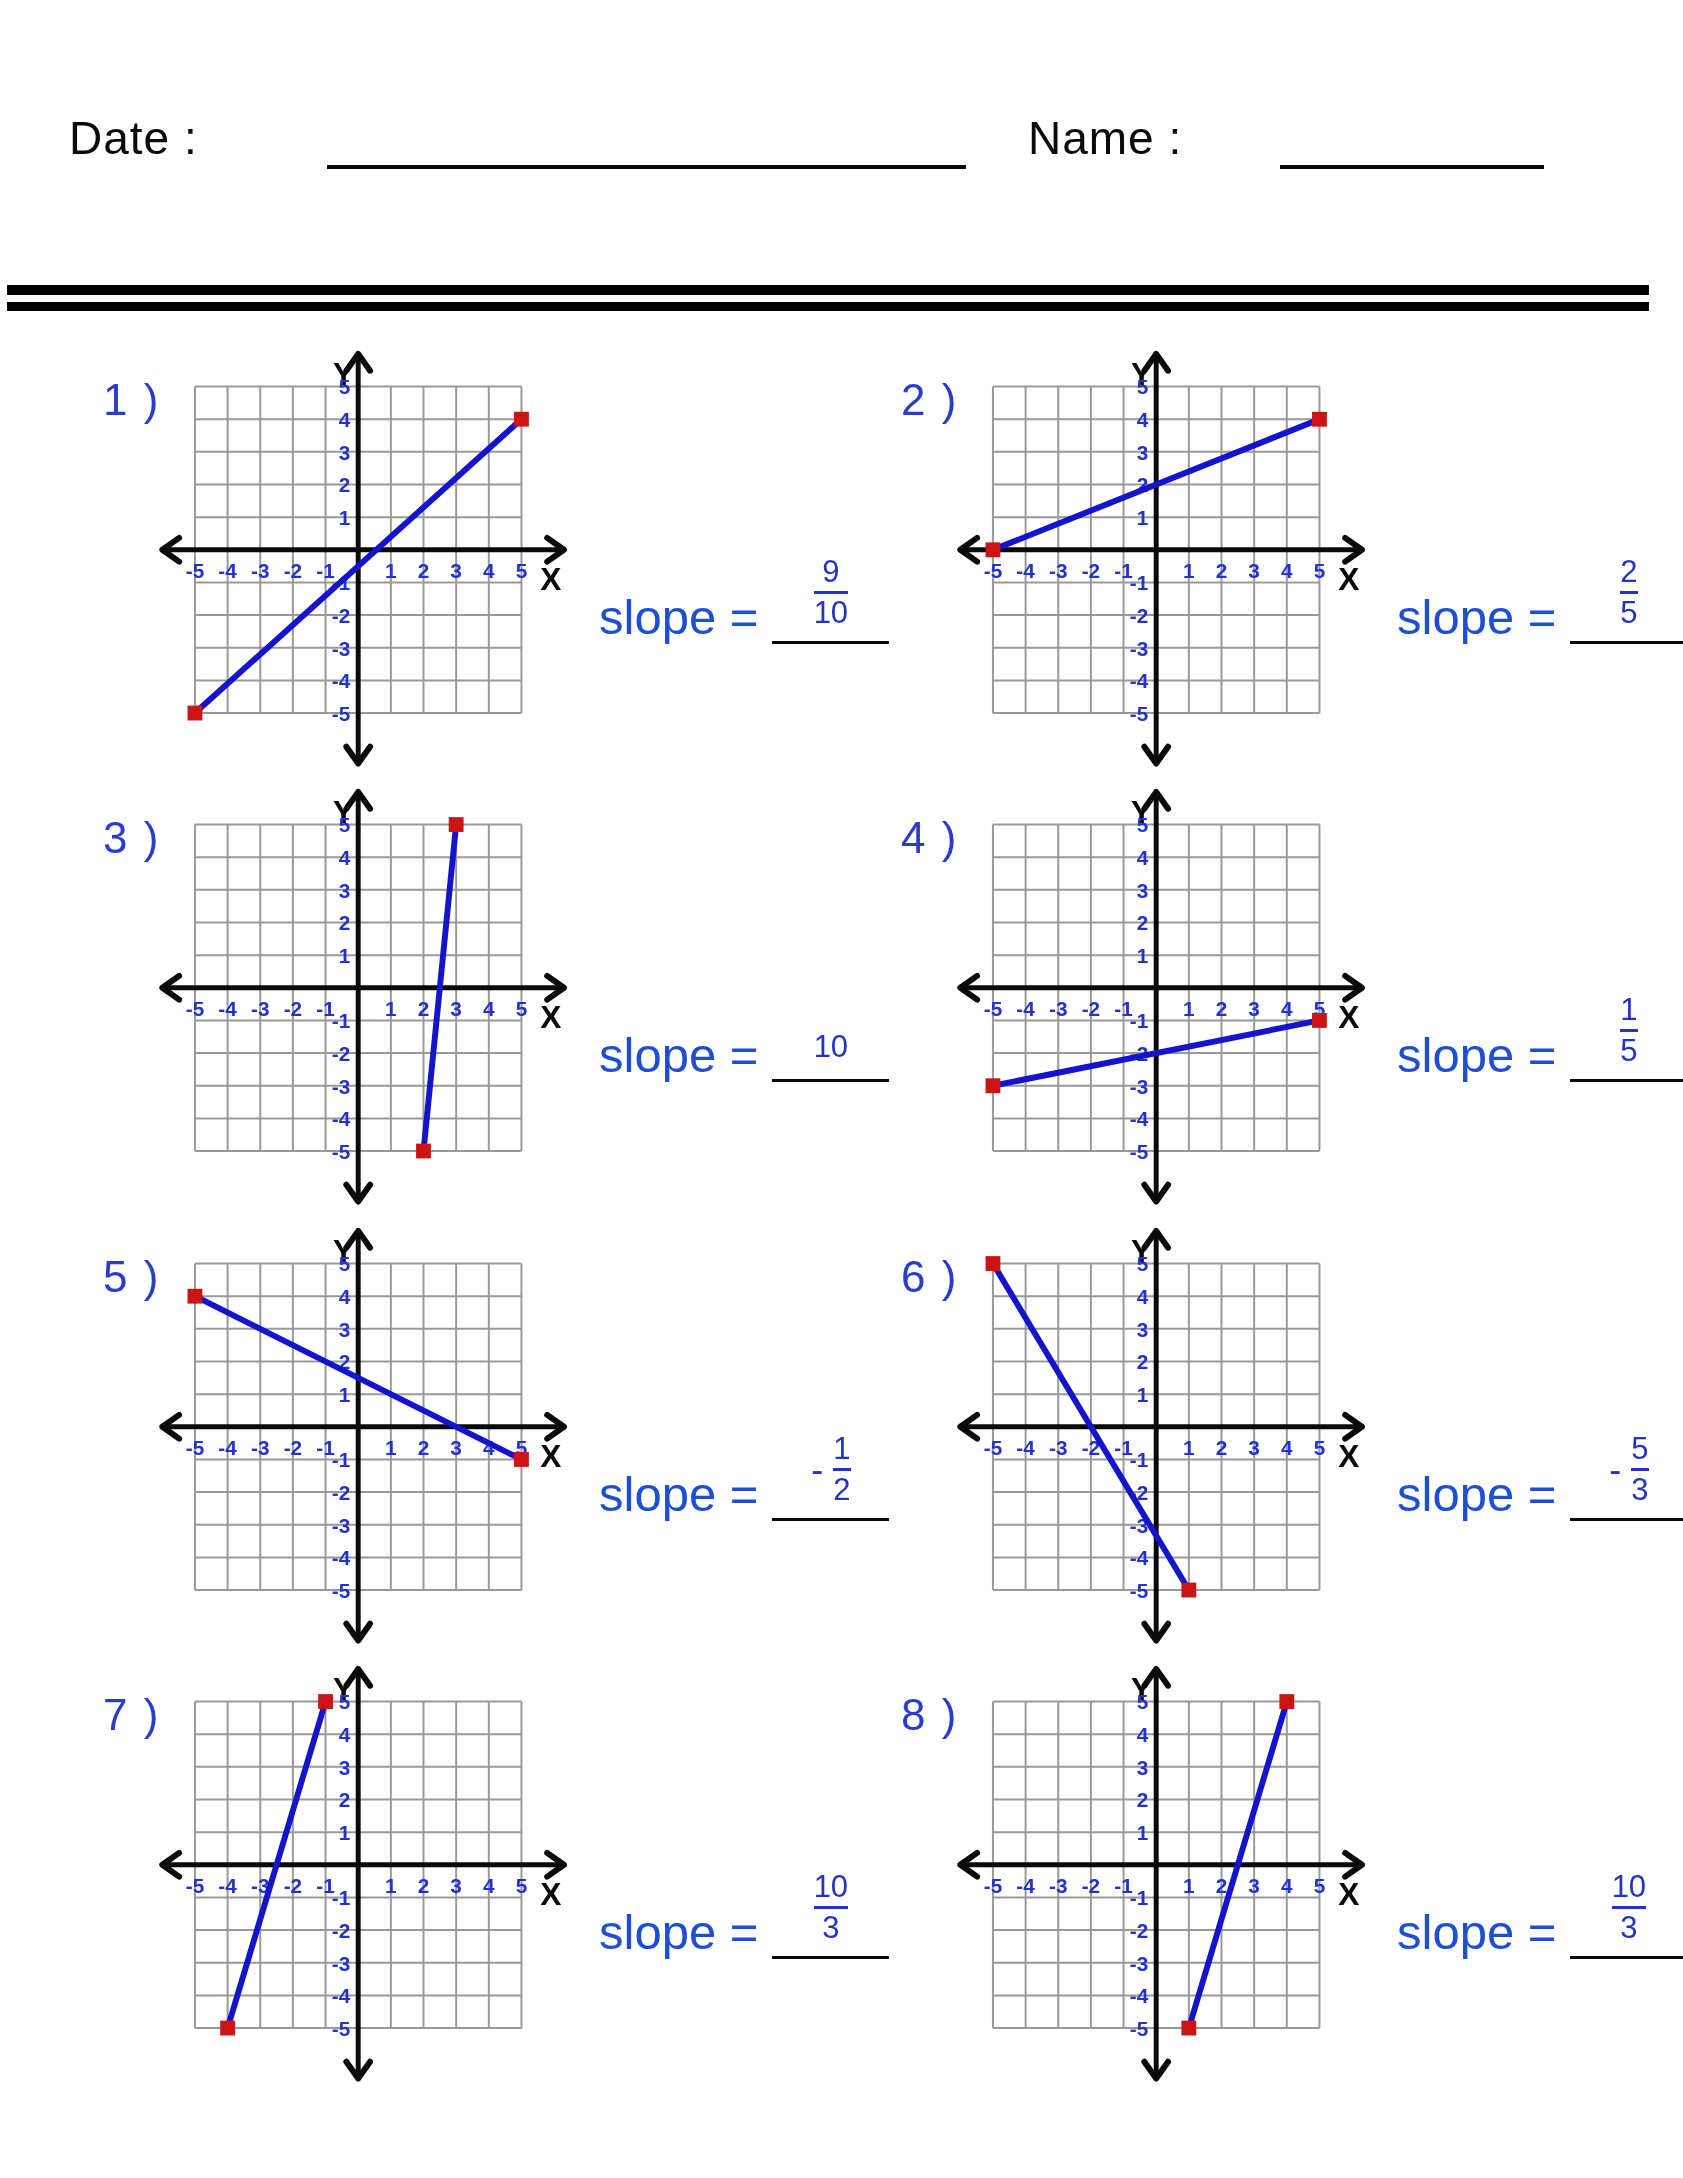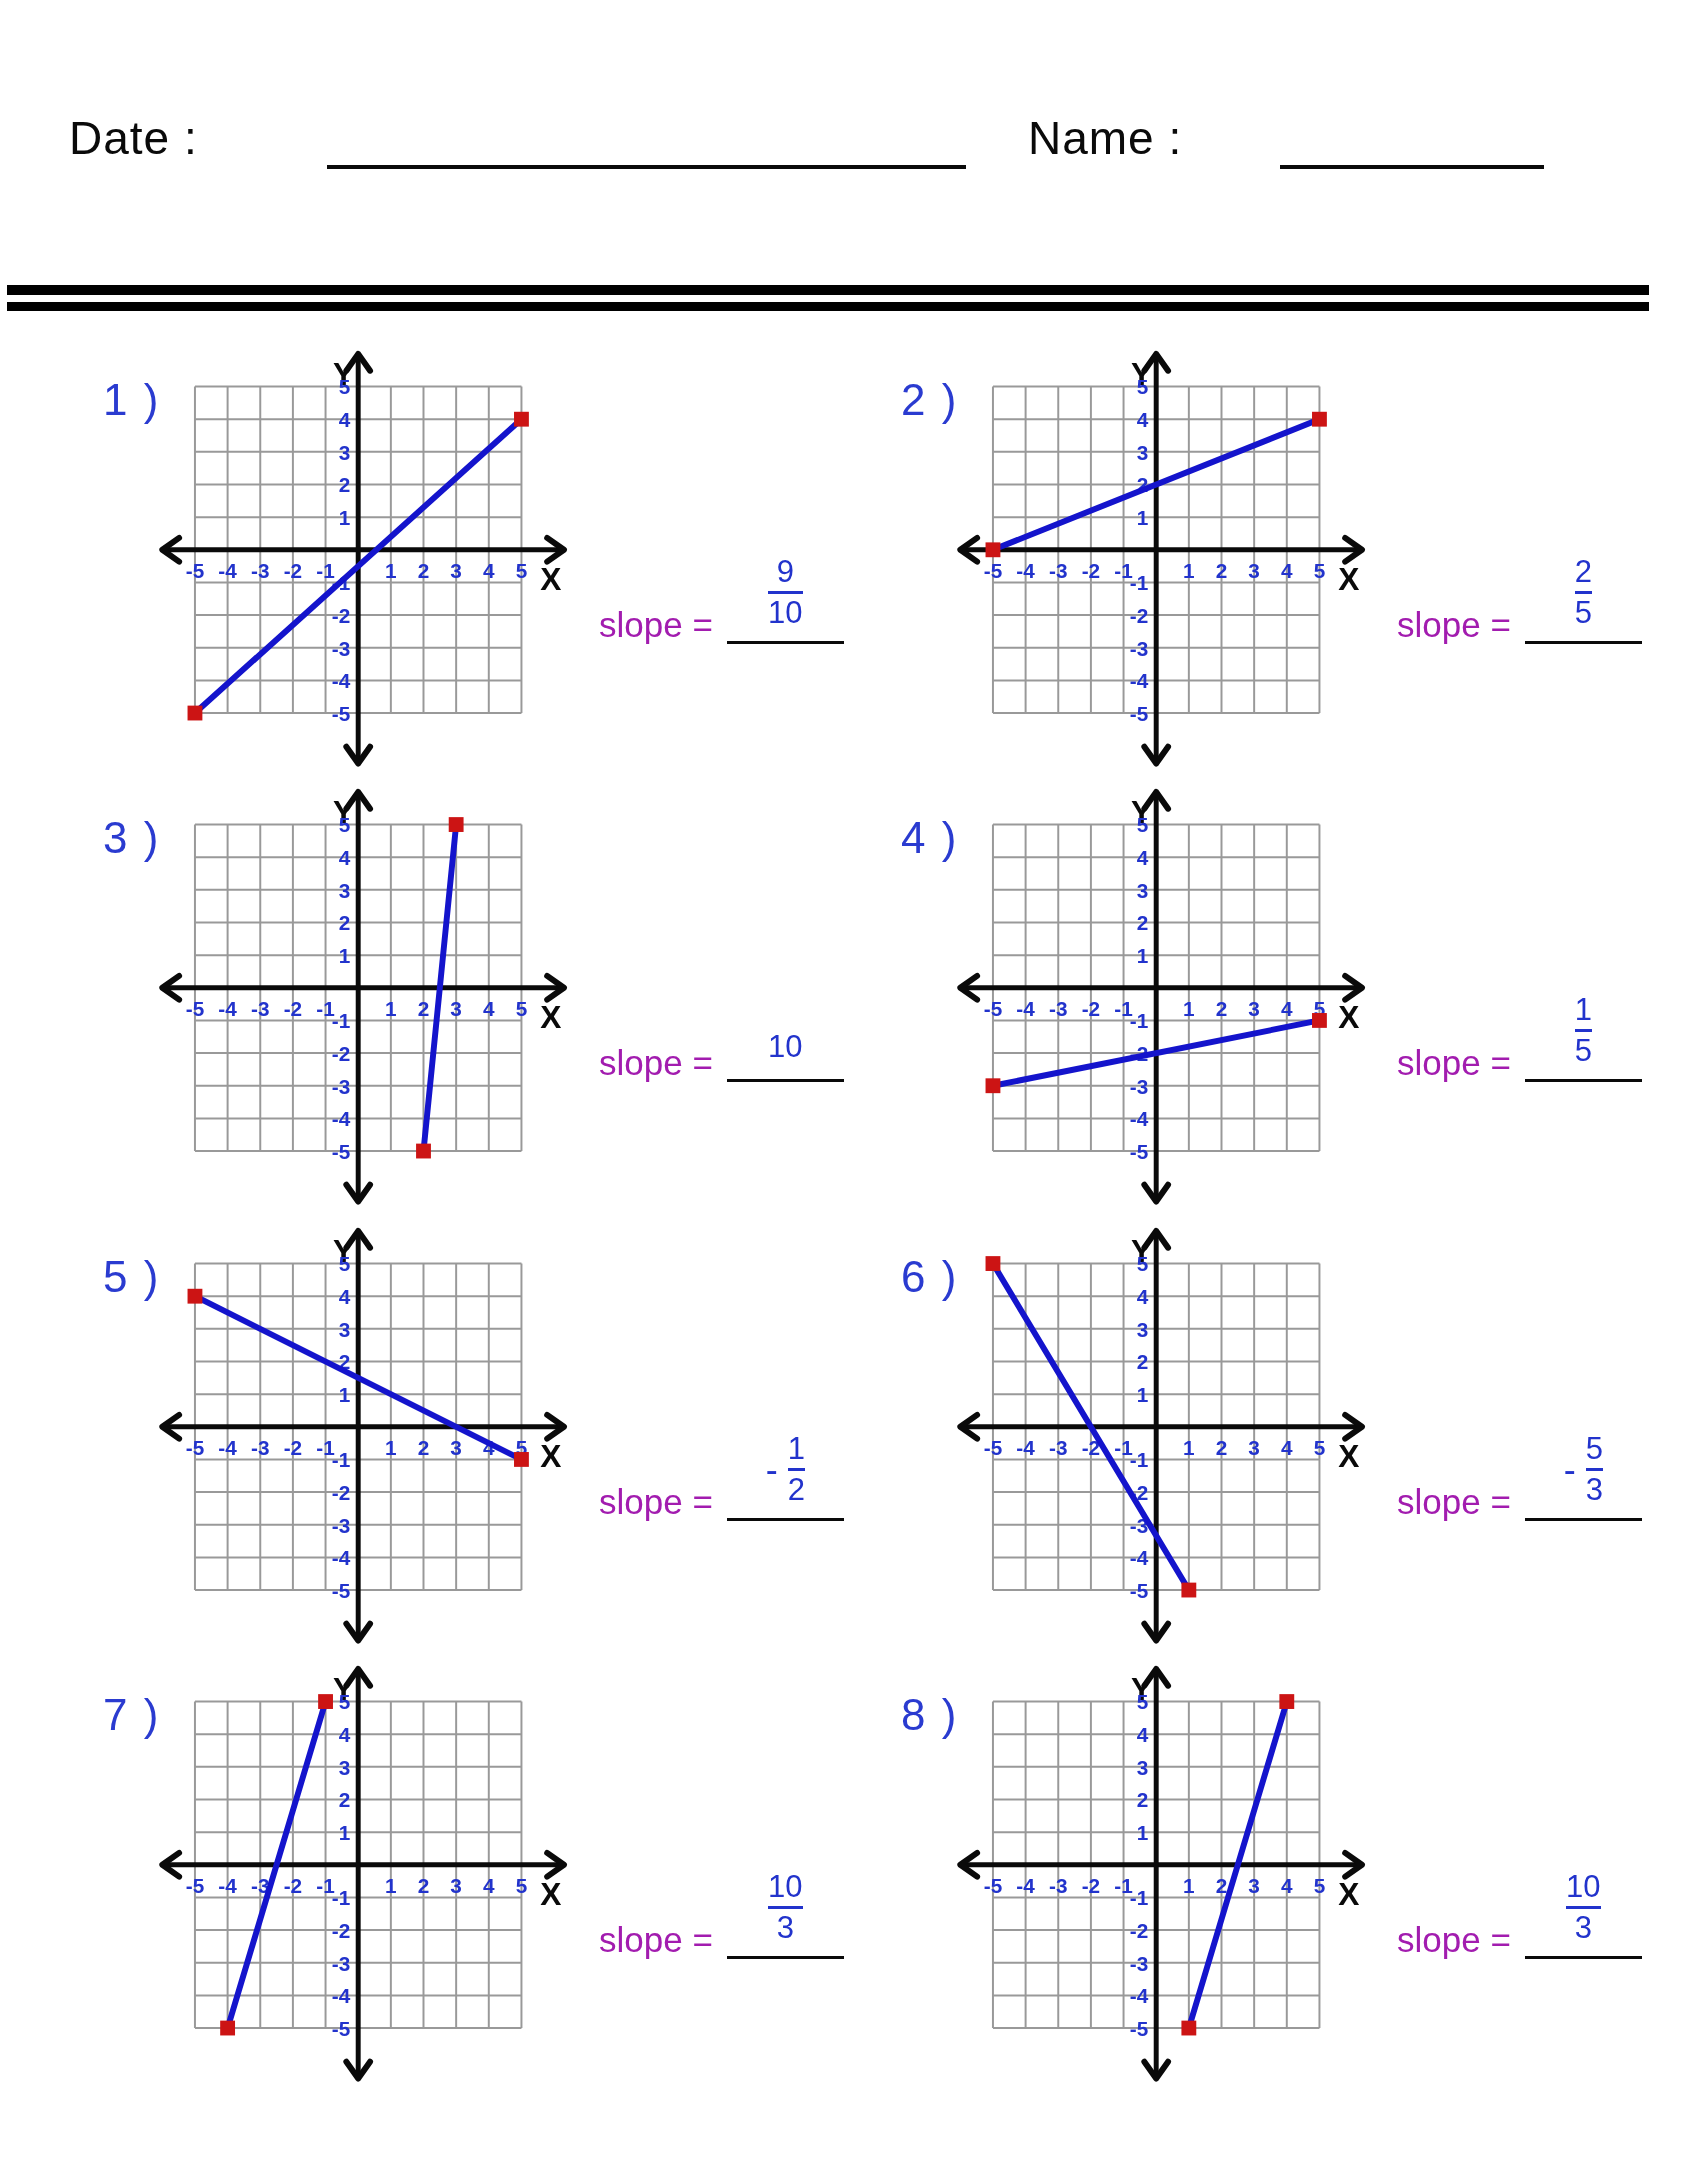--- a/index.html
+++ b/index.html
@@ -13,21 +13,21 @@
   
   .separator{position:absolute;left:7px;top:285px;width:1642px;height:26px;
              border-top:10px solid #000;border-bottom:9px solid #000;box-sizing:border-box;}
 
   
   .problem{position:absolute;width:871px;height:475px;}
   .pnum{position:absolute;left:4px;top:30px;font-size:44px;color:#2a3bd0;letter-spacing:2px;}
   .graph{position:absolute;left:60px;top:0;width:436px;height:465px;}
 
   .answer{position:absolute;left:500px;top:168px;height:131px;display:flex;align-items:flex-end;}
-  .slope-label{font-size:35px;color:#a21caf;line-height:1;margin-right:14px;padding-bottom:2px;white-space:pre;}
+  .slope-label{font-size:49px;color:#1d4ed8;line-height:1;margin-right:14px;padding-bottom:2px;white-space:pre;}
   .blank{position:relative;display:inline-flex;justify-content:center;align-items:flex-end;
          width:117px;height:109px;border-bottom:3px solid #0a0a0a;box-sizing:content-box;}
   .frac{display:flex;align-items:center;color:#2233cc;margin-bottom:10px;}
   .sign{font-size:36px;margin-right:10px;line-height:1;}
   .sign:empty{display:none;}
   .stack{display:inline-flex;flex-direction:column;align-items:center;}
   .num,.den{font-size:31px;line-height:1.12;}
   .fbar{height:3px;background:#2233cc;align-self:stretch;margin:2px 0;}
   .frac.whole{margin-bottom:14px;}
 </style>

